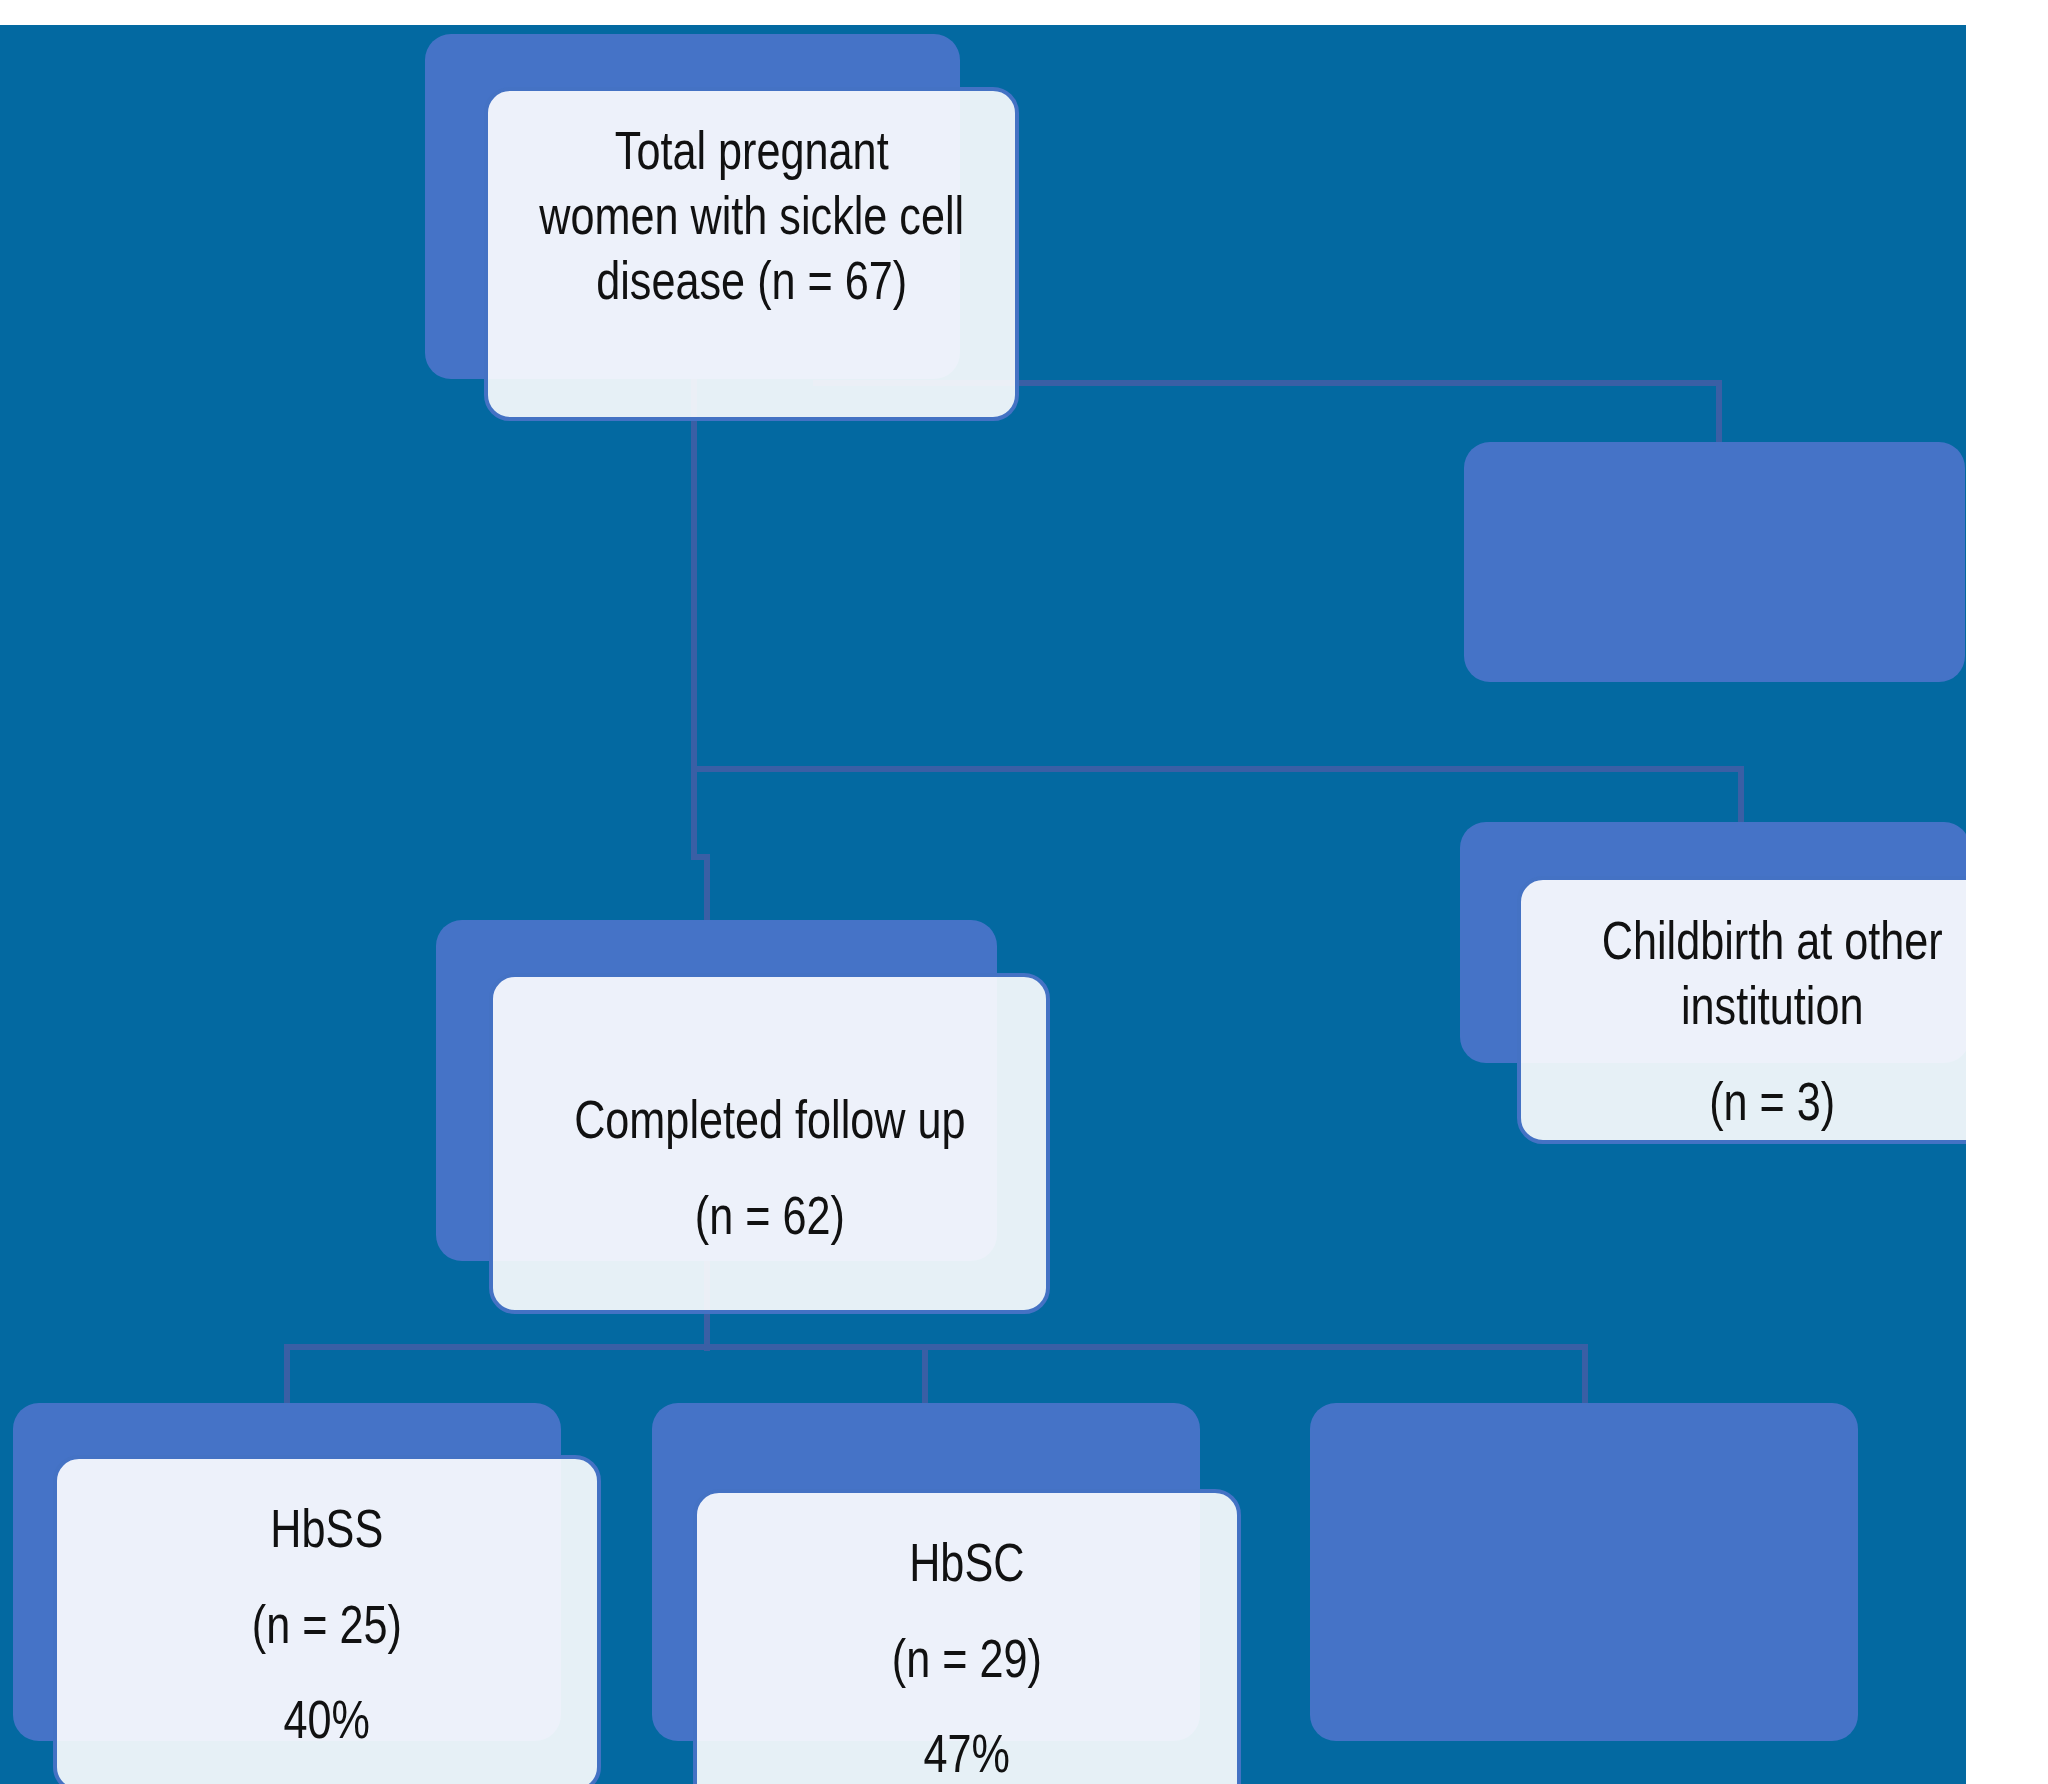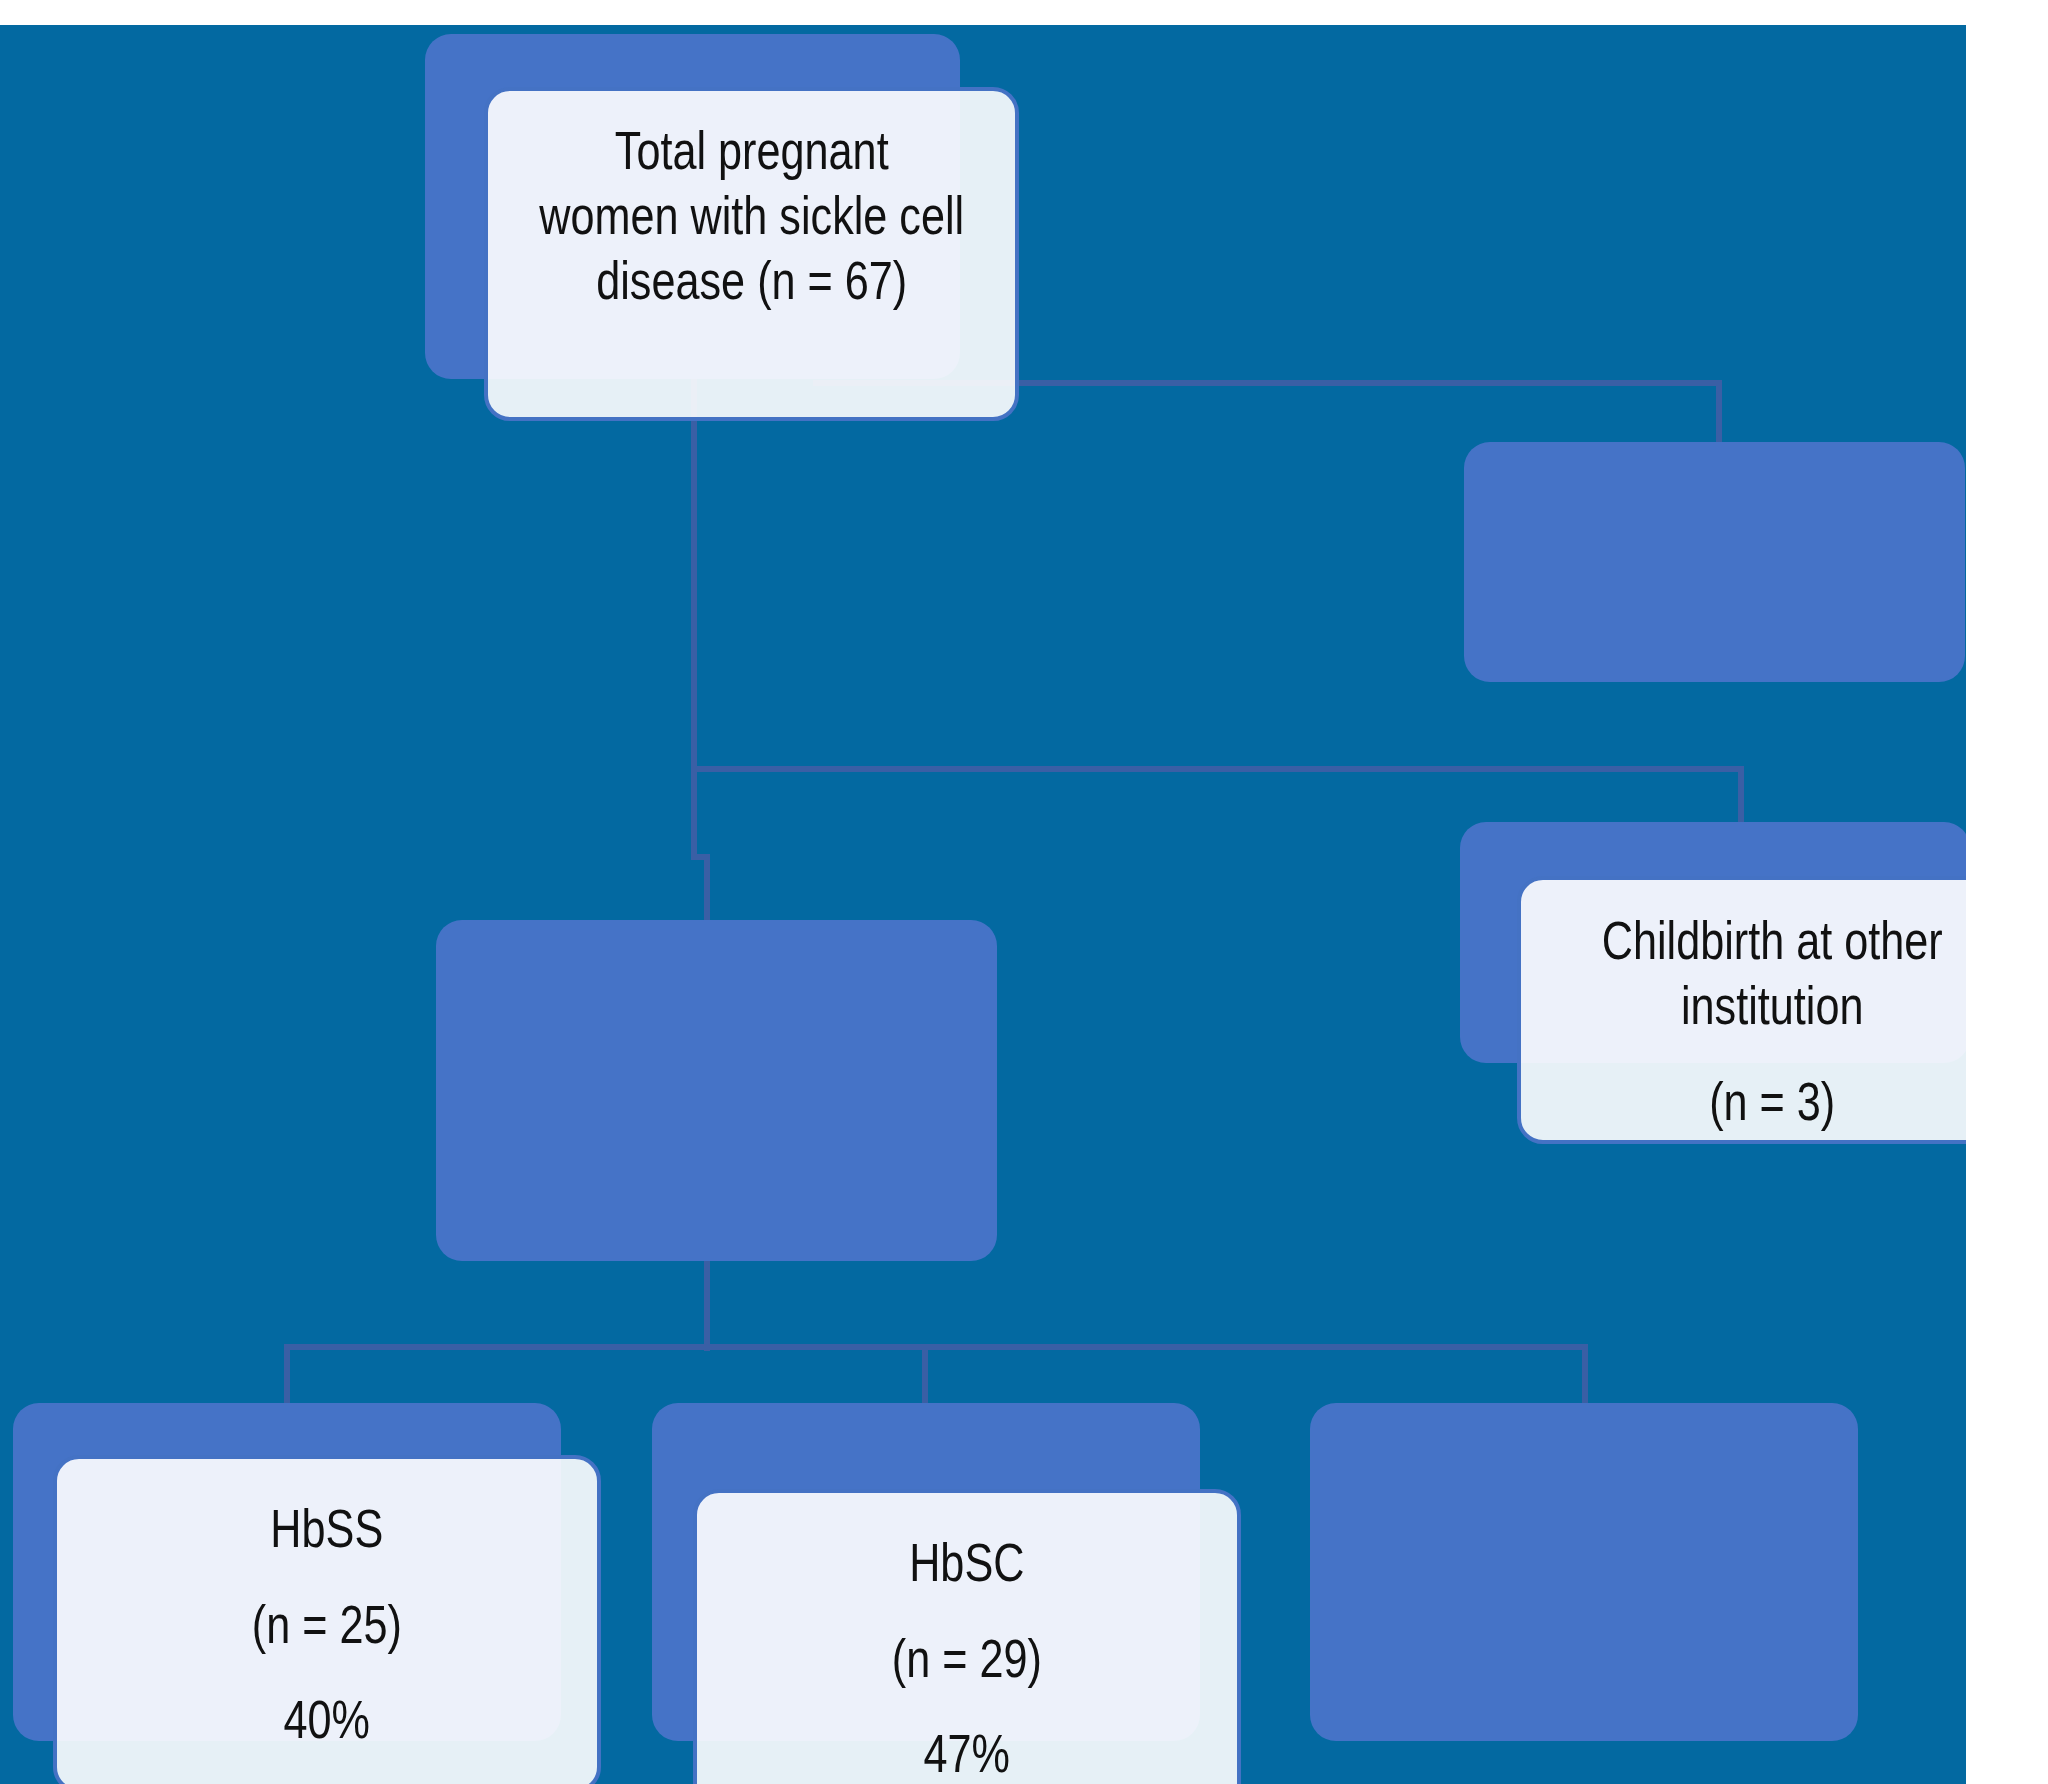--- a/index.html
+++ b/index.html
@@ -95,20 +95,30 @@
           <div class="tline">Childbirth at other</div>
           <div class="tline">institution</div>
         </div>
         <div class="para">
           <div class="tline">(n = 3)</div>
         </div>
       </div>
   </div>
 
   <div class="back-panel" style="left:436px; top:895px; width:561px; height:341px;"></div>
+  <div class="card" style="left:489px; top:948px; width:561px; height:341px; padding-top:48px;">
+    <div class="node-text">
+        <div class="para">
+          <div class="tline">Completed follow up</div>
+        </div>
+        <div class="para">
+          <div class="tline">(n = 62)</div>
+        </div>
+      </div>
+  </div>
 
   <div class="back-panel" style="left:13px; top:1378px; width:548px; height:338px;"></div>
   <div class="card" style="left:53px; top:1430px; width:548px; height:338px;align-items:center;">
     <div class="node-text">
         <div class="para">
           <div class="tline">HbSS</div>
         </div>
         <div class="para">
           <div class="tline">(n = 25)</div>
         </div>

